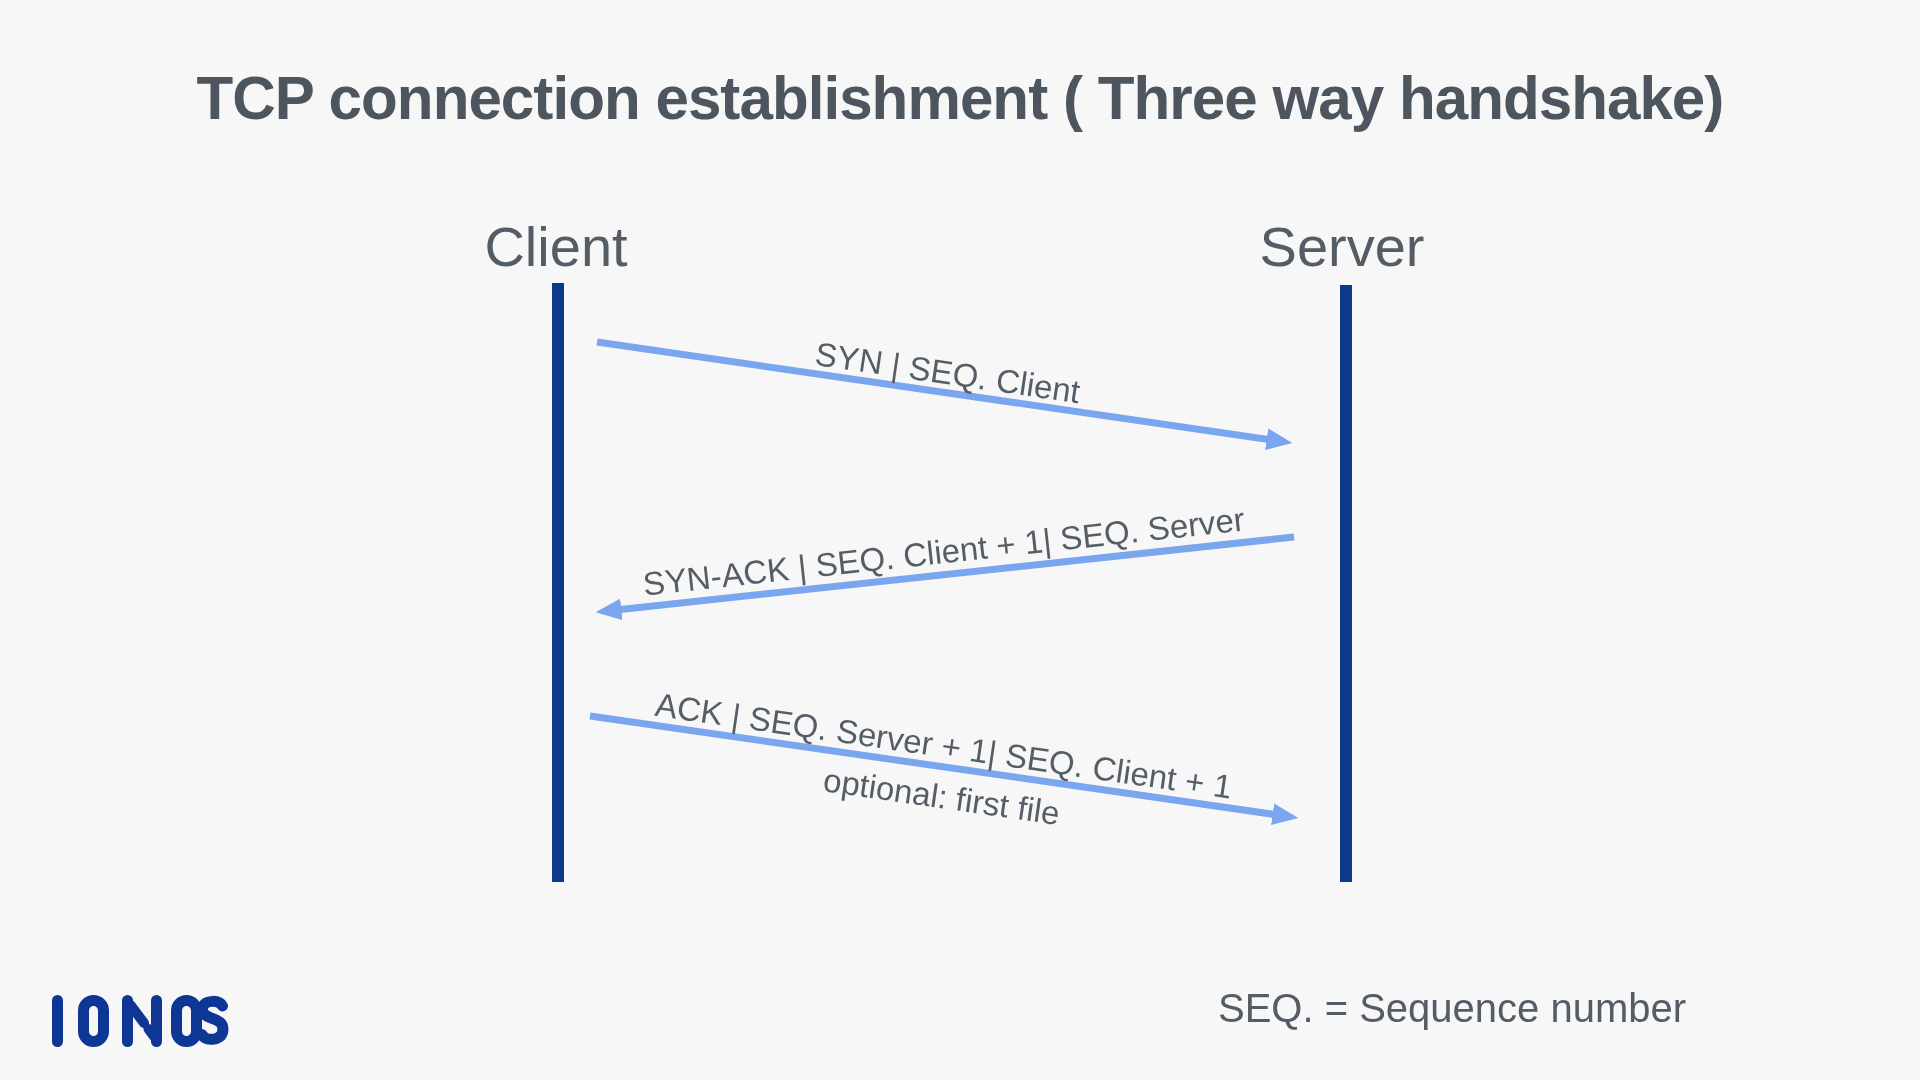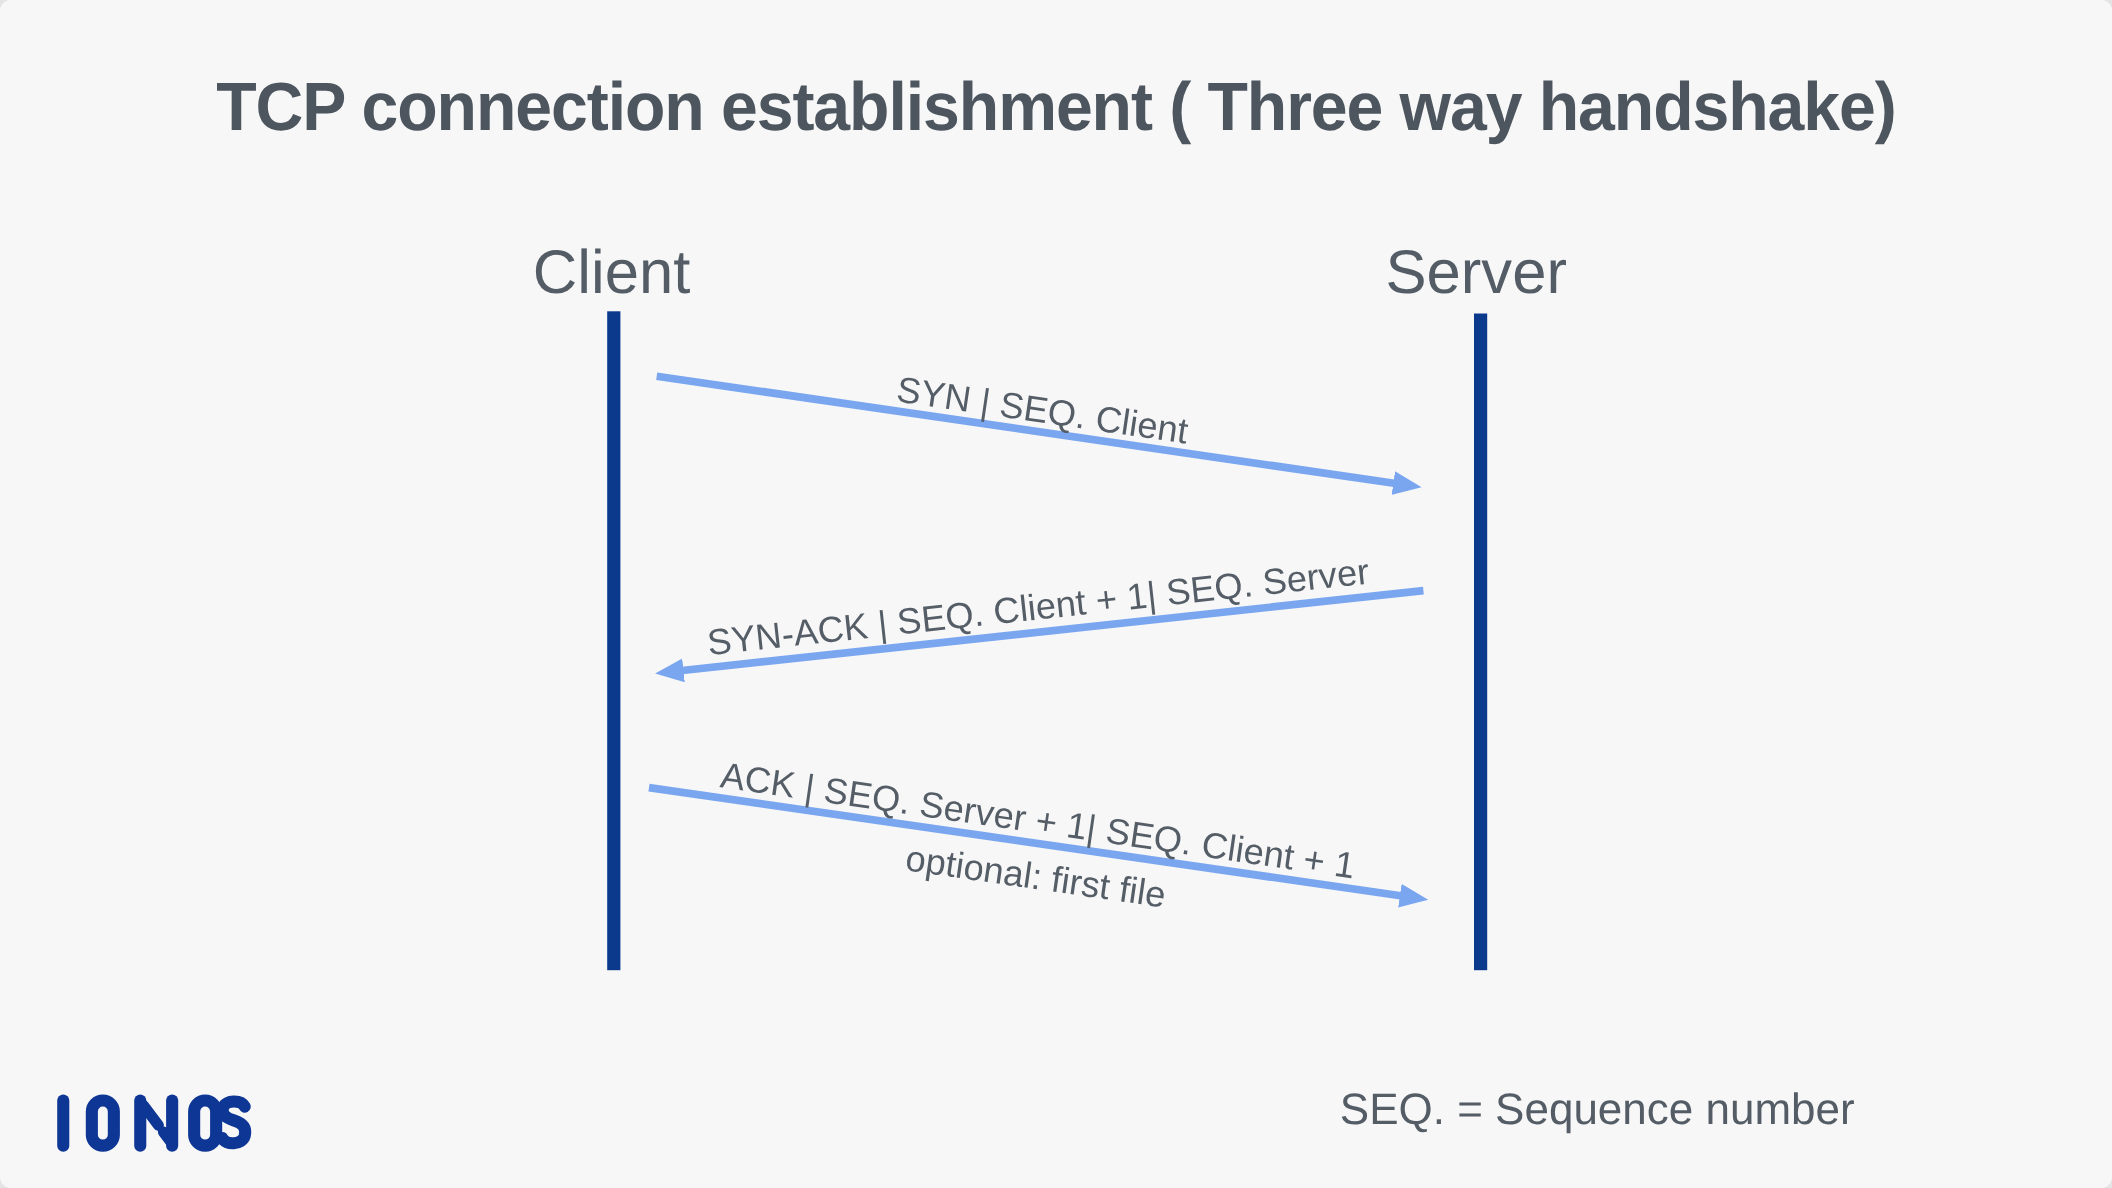--- a/index.html
+++ b/index.html
@@ -2,21 +2,20 @@
 <html><head>
 <meta charset="utf-8">
 <style>
   html,body{margin:0;padding:0;background:#e4e4e4;}
   .canvas{
     position:relative;
     width:1920px;height:1080px;
     background:#f7f7f8;
     overflow:hidden;
     font-family:"Liberation Sans", sans-serif;
-    border-radius:10px;
   }
   .page-title{
     position:absolute;
     left:0;right:0;top:62px;
     margin:0;
     text-align:center;
     font-size:62px;
     font-weight:bold;
     letter-spacing:-1px;
     color:#4d565e;

